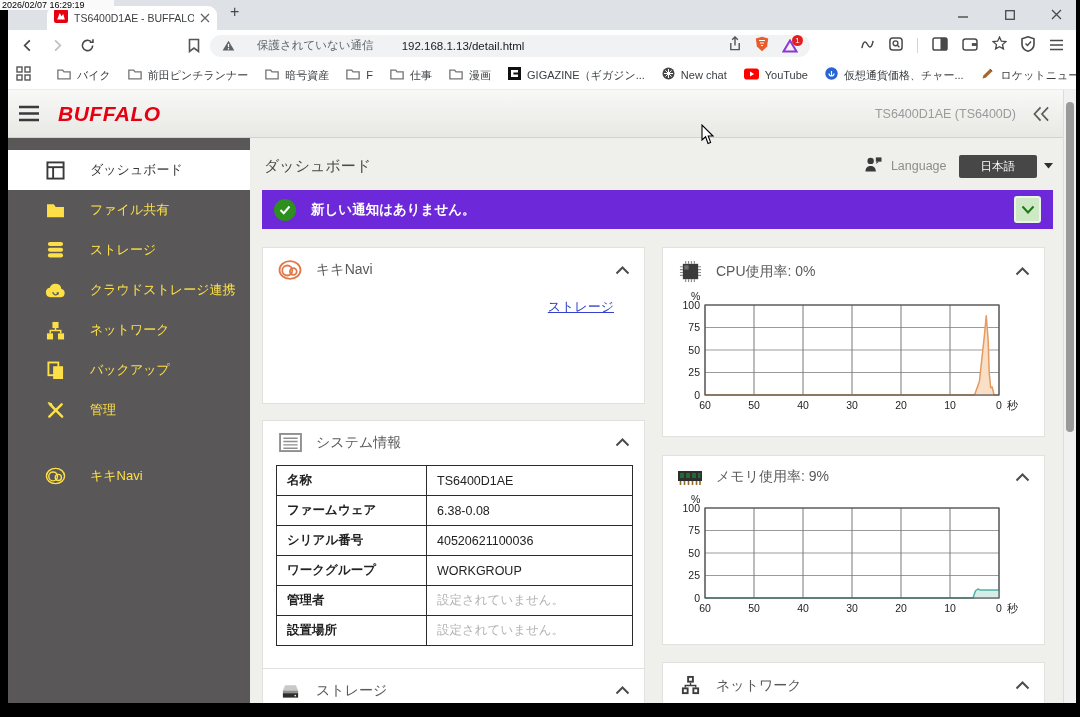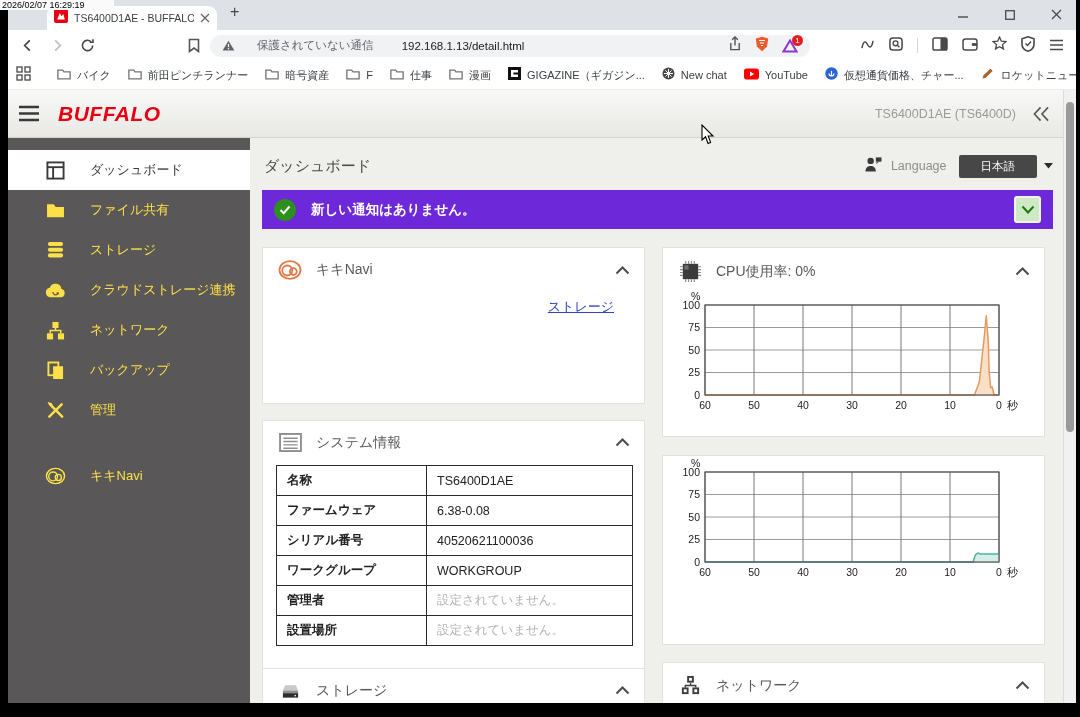--- a/index.html
+++ b/index.html
@@ -565,20 +565,38 @@
               <text x="324" y="118" text-anchor="middle" font-size="10.5" fill="#222">0</text>
               <polygon points="30,104 299.5,104 304.4,90.5 309.3,45.5 311.26,24.799999999999997 313.21999999999997,50 314.2,81.5 315.66999999999996,96.8 317.14,95.9 319.09999999999997,104 324,104 324,104 30,104" fill="#f8dfc5"></polygon>
               <polyline points="30,104 299.5,104 304.4,90.5 309.3,45.5 311.26,24.799999999999997 313.21999999999997,50 314.2,81.5 315.66999999999996,96.8 317.14,95.9 319.09999999999997,104 324,104" fill="none" stroke="#e49a60" stroke-width="1.5" stroke-linejoin="round"></polyline>
               <rect x="30" y="14" width="294" height="90" fill="none" stroke="#555" stroke-width="1.2"></rect>
               <text x="16" y="9" font-size="10.5" fill="#222">%</text>
               <text x="332" y="118" font-size="11" fill="#222">秒</text>
             </svg>
         </div>
 
         <div class="card" id="card-memory">
+          <div class="card-head">
+            <span class="card-ic">
+              <svg width="26" height="18" viewBox="0 0 26 18">
+                  <rect x="1" y="3" width="24" height="10" fill="#2e2e2e"></rect>
+                  <path d="M3.5 13v4M7.5 13v4M11.5 13v4M15.5 13v4M19.5 13v4M23 13v4" stroke="#8a6d2f" stroke-width="1.6"></path>
+                  <rect x="3" y="5" width="4" height="5" fill="#1f6b33"></rect>
+                  <rect x="9" y="5" width="4" height="5" fill="#1f6b33"></rect>
+                  <rect x="15" y="5" width="4" height="5" fill="#1f6b33"></rect>
+                  <rect x="21" y="5" width="2.5" height="5" fill="#1f6b33"></rect>
+                </svg>
+              </span>
+            <span class="card-title">メモリ使用率: 9%</span>
+            <span class="card-chevron">
+              <svg width="15" height="9" viewBox="0 0 15 9">
+                  <path d="M1.5 7.5l6-6 6 6" fill="none" stroke="#4c4c4c" stroke-width="2"></path>
+                </svg>
+              </span>
+          </div>
           <svg class="chart" width="352" height="132">
               <rect x="30" y="14" width="294" height="90" fill="#fff"></rect>
               <line x1="30" y1="14" x2="324" y2="14" stroke="#9b9b9b" stroke-width="1"></line>
               <text x="25" y="17.5" text-anchor="end" font-size="10.5" fill="#222">100</text>
               <line x1="30" y1="36.5" x2="324" y2="36.5" stroke="#9b9b9b" stroke-width="1"></line>
               <text x="25" y="40" text-anchor="end" font-size="10.5" fill="#222">75</text>
               <line x1="30" y1="59" x2="324" y2="59" stroke="#9b9b9b" stroke-width="1"></line>
               <text x="25" y="62.5" text-anchor="end" font-size="10.5" fill="#222">50</text>
               <line x1="30" y1="81.5" x2="324" y2="81.5" stroke="#9b9b9b" stroke-width="1"></line>
               <text x="25" y="85" text-anchor="end" font-size="10.5" fill="#222">25</text>

